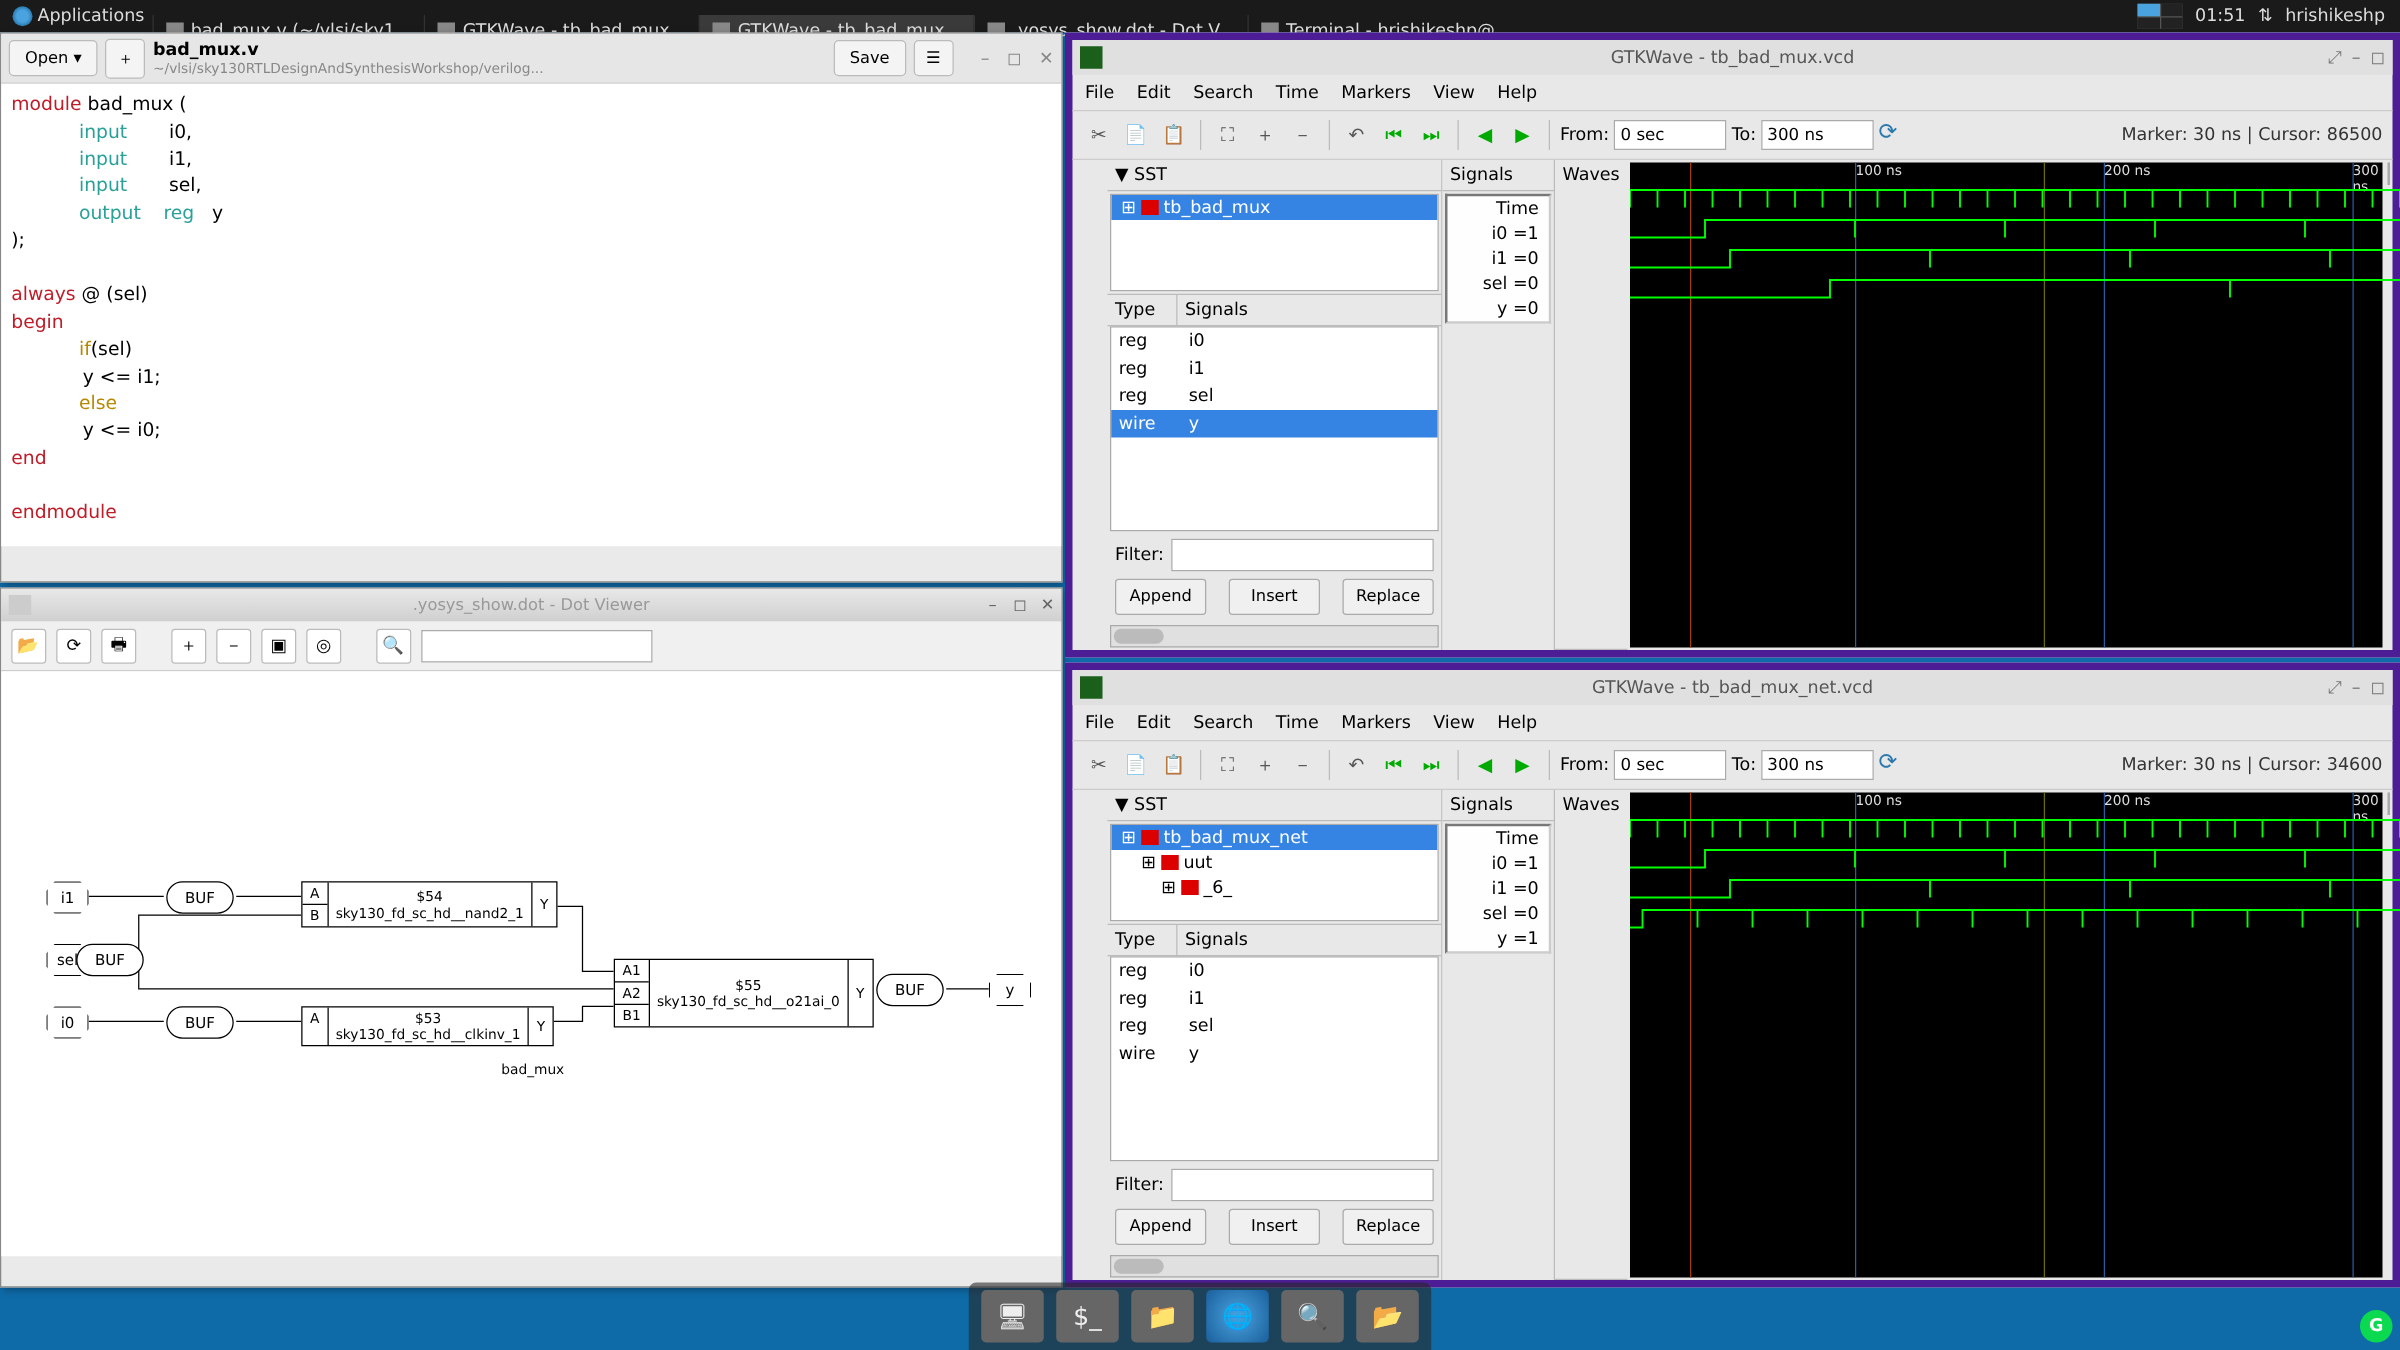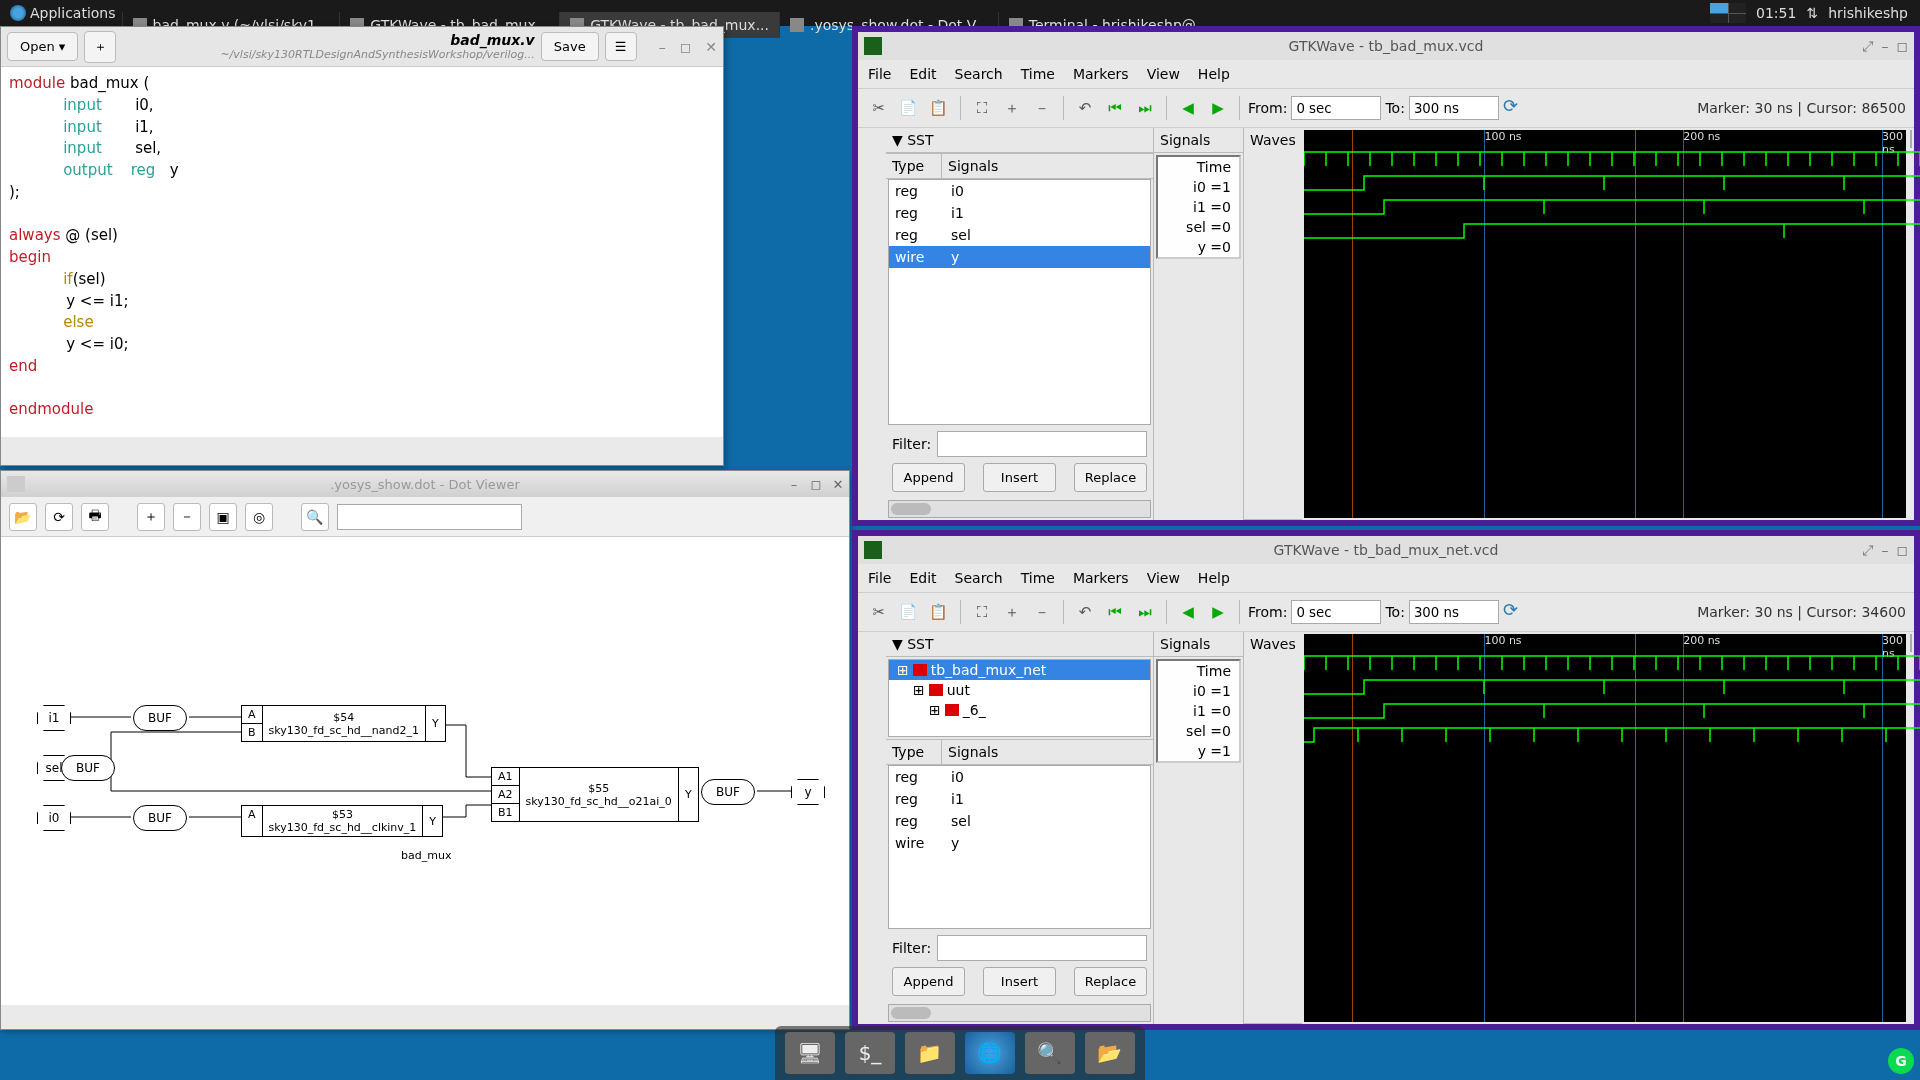--- a/index.html
+++ b/index.html
@@ -21,21 +21,21 @@
 .win { position:absolute; background:#eaeaea; border:1px solid #888; box-shadow:2px 2px 6px rgba(0,0,0,.3); }
 .win .titlebar { height:26px; background:linear-gradient(#e8e8e8,#d0d0d0); display:flex; align-items:center; justify-content:center; position:relative; font-size:13px; color:#333; }
 .win .titlebar .wctl { position:absolute; right:4px; display:flex; gap:8px; }
 .win .titlebar .wctl span { width:14px; text-align:center; color:#666; cursor:default; }
 .win.inactive .titlebar { color:#999; }
 
 
 #gedit .toolbar { height:40px; display:flex; align-items:center; padding:0 6px; gap:6px; background:#e6e6e6; border-bottom:1px solid #ccc; }
 #gedit .btn { padding:6px 12px; border:1px solid #bbb; border-radius:4px; background:#f4f4f4; font-size:13px; }
 #gedit .btn.sq { width:32px; padding:6px 0; text-align:center; }
-#gedit .title-center { flex:1; text-align:right;font-style:italic; }
+#gedit .title-center { flex:1; text-align:left; }
 #gedit .title-center .fname { font-weight:bold; }
 #gedit .title-center .fpath { font-size:11px; color:#888; }
 #gedit .code { background:#fff; padding:6px 8px; font-family:"DejaVu Sans Mono",monospace; font-size:15px; line-height:1.45; white-space:pre; height:370px; overflow:hidden; }
 .kw-red { color:#c01c28; }
 .kw-teal { color:#2aa198; }
 .kw-orange { color:#b58900; }
 
 
 #dotv .dtoolbar { height:40px; display:flex; align-items:center; gap:8px; padding:0 8px; background:#f0f0f0; border-bottom:1px solid #ccc; }
 #dotv .dbtn { width:28px; height:28px; border:1px solid #bbb; border-radius:3px; background:#fff; display:flex; align-items:center; justify-content:center; font-size:14px; }
@@ -144,21 +144,21 @@
         <div></div>
         <div></div>
         <div></div>
     </div>
     <span>01:51</span>
     <span>⇅</span>
     <span>hrishikeshp</span>
   </div>
 </div>
 
-<div id="gedit" class="win inactive" style="left:0; top:26px; width:724px; height:440px;">
+<div id="gedit" class="win inactive" style="left:0; top:26px; width:850px; height:440px;">
   <div class="toolbar">
     <div class="btn"><span>Open</span> ▾</div>
     <div class="btn sq">＋</div>
     <div class="title-center">
       <div class="fname">bad_mux.v</div>
       <div class="fpath">~/vlsi/sky130RTLDesignAndSynthesisWorkshop/verilog...</div>
     </div>
     <div class="btn">Save</div>
     <div class="btn sq">☰</div>
     <div style="width:10px"></div>
@@ -306,20 +306,23 @@
       <span>From:</span>
       <input value="0 sec" style="">
       <span>To:</span>
       <input value="300 ns" style="">
       <span class="reload">⟳</span>
       <span class="status">Marker: 30 ns   |   Cursor: 86500</span>
     </div>
     <div class="body">
       <div class="left-pane">
         <div class="sst-hdr">▼ SST</div>
+        <div class="tree">
+          <div class="trow sel"><span class="tind" style="width:0px"></span>⊞ <span class="ticon2"></span> tb_bad_mux</div>
+        </div>
         <div class="sig-head">
           <div class="t">Type</div>
           <div>Signals</div>
         </div>
         <div class="sig-list">
           <div class="srow">
             <div class="t">reg</div>
             <div>i0</div>
           </div>
           <div class="srow">

